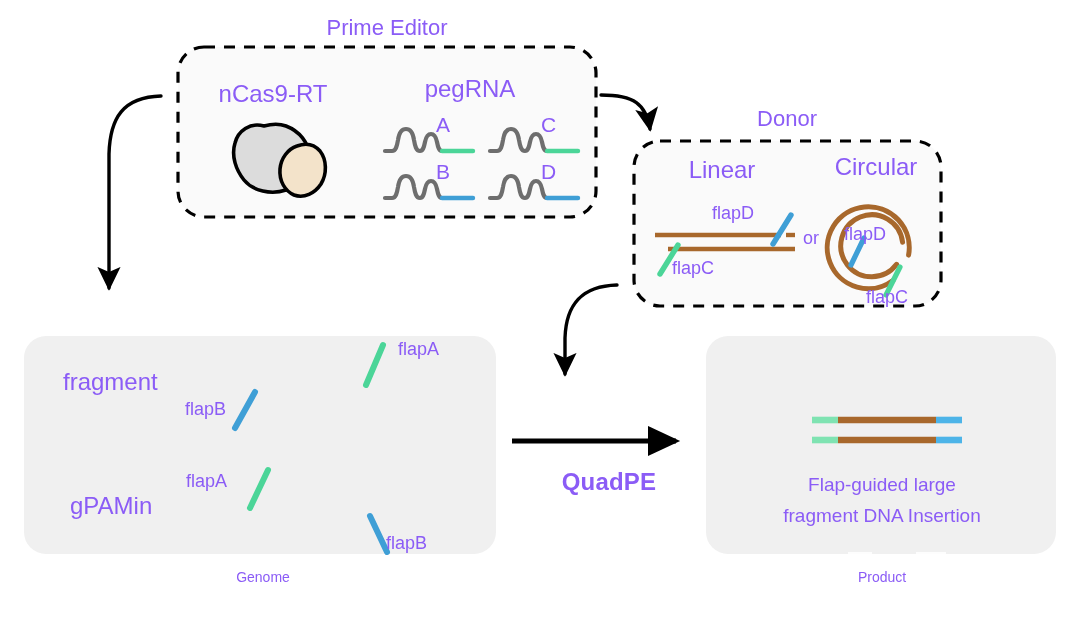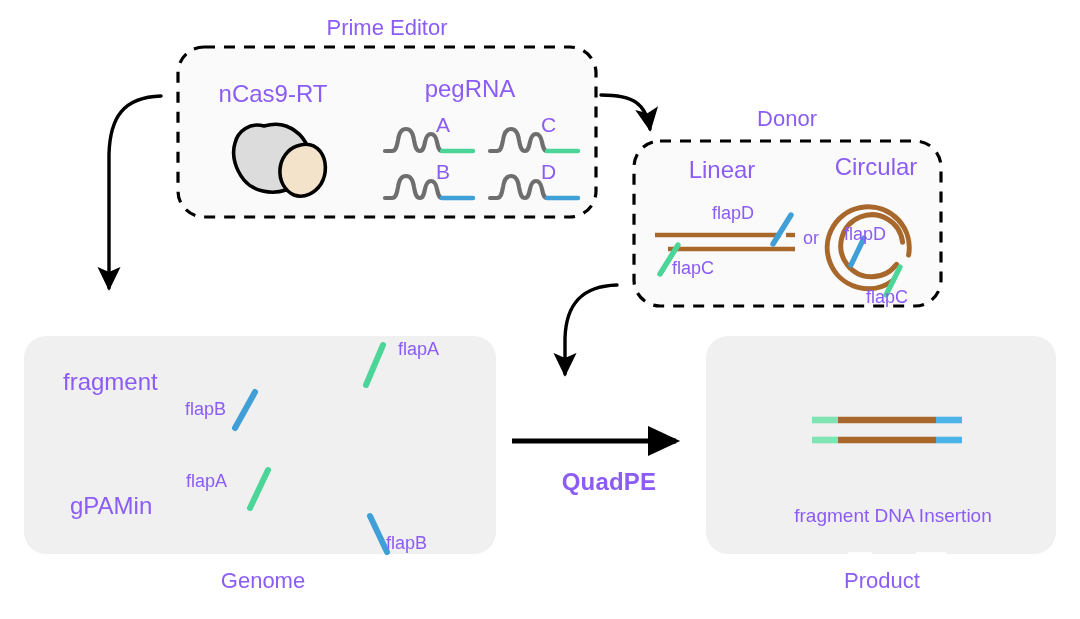--- a/index.html
+++ b/index.html
@@ -10,21 +10,21 @@
   }
   .stage{position:absolute;inset:0;}
   svg.layer{position:absolute;left:0;top:0;width:1080px;height:619px;overflow:visible;}
   .lbl{position:absolute;white-space:nowrap;color:#8b5cf6;line-height:1;}
   .t-title{font-size:22px;}
   .t-sub{font-size:24px;}
   .t-flap{font-size:18px;}
   .t-letter{font-size:21px;}
   .t-or{font-size:18px;}
   .t-quad{font-size:24px;font-weight:bold;letter-spacing:.2px;margin-left:20px;}
-  .t-cap{font-size:22px;}
+  .t-cap{font-size:14px;}
   .t-prod{font-size:19px;text-align:center;}
   .center{transform:translateX(-50%);}
 </style>
 </head>
 <body>
 
 <div class="stage">
 
   <svg class="layer" viewBox="0 0 1080 619">
     <defs>
@@ -210,16 +210,17 @@
   <div class="lbl t-flap" style="left:185px;top:400px;">flapB</div>
 
   <div class="lbl t-sub" style="left:70px;top:494px;">gPAMin</div>
   <div class="lbl t-flap" style="left:186px;top:472px;">flapA</div>
   <div class="lbl t-flap" style="left:386px;top:534px;">flapB</div>
 
   <div class="lbl t-cap center" style="left:263px;top:570px;">Genome</div>
 
   <div class="lbl t-quad center" style="left:589px;top:470px;">QuadPE</div>
 
-  <div class="lbl t-prod center" style="left:882px;top:506px;margin-left:11px;">fragment DNA Insertion</div>
+  <div class="lbl t-prod center" style="left:882px;top:475px;">Flap-guided large</div>
+  <div class="lbl t-prod center" style="left:882px;top:506px;">fragment DNA Insertion</div>
   <div class="lbl t-cap center" style="left:882px;top:570px;">Product</div>
 
 </div>
 
 </body></html>

